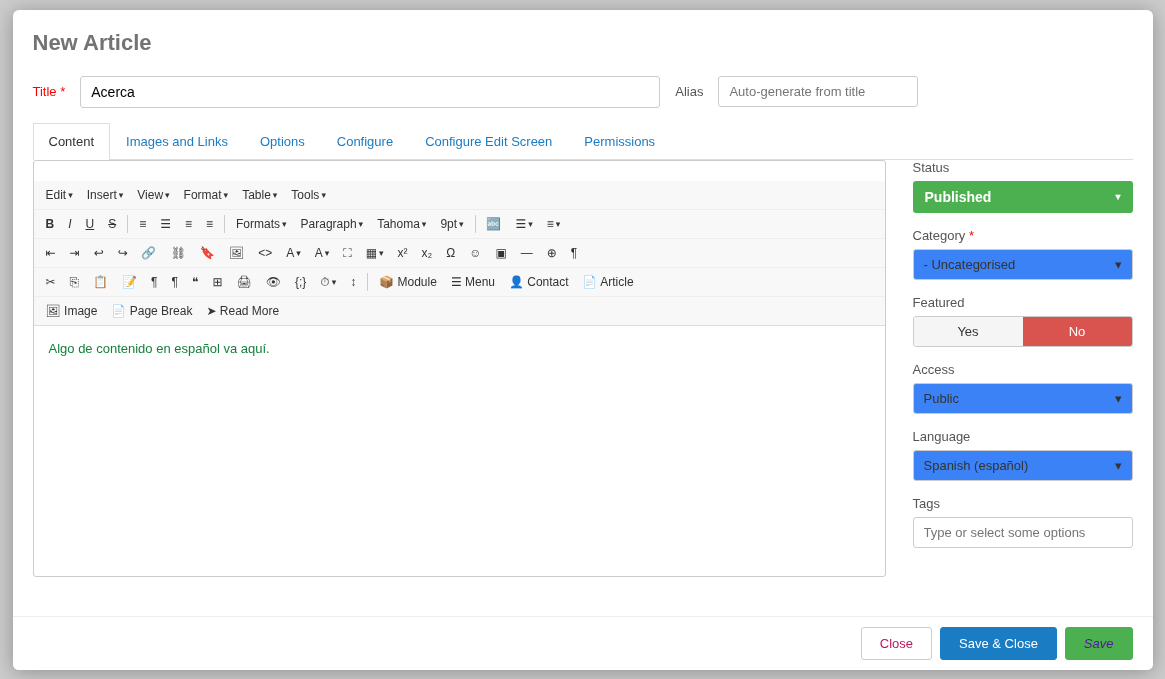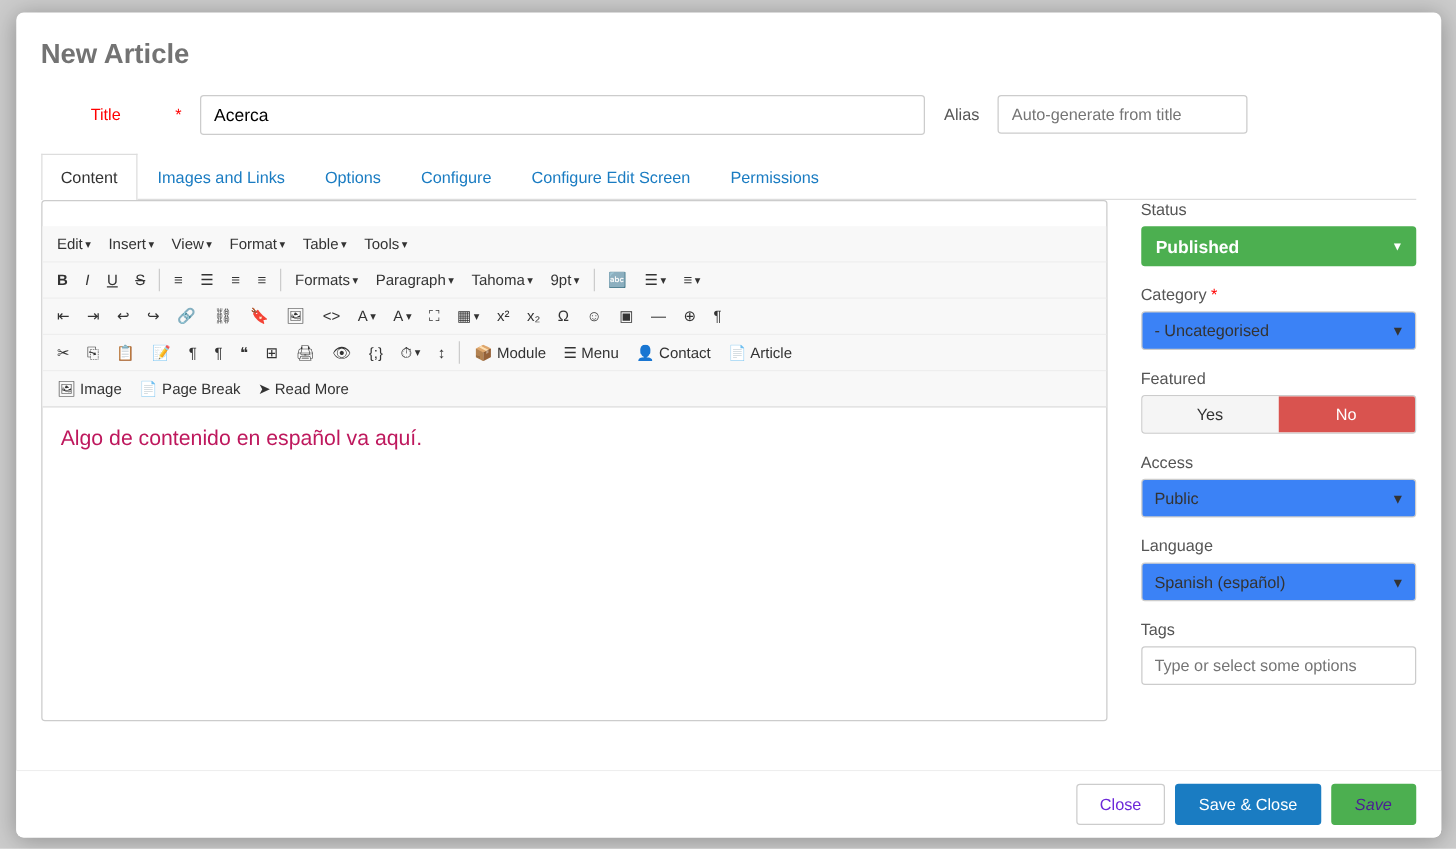--- a/index.html
+++ b/index.html
@@ -1,49 +1,49 @@
 <!DOCTYPE html>
 <html><head>
   <meta charset="utf-8">
   <style>
     * { box-sizing: border-box; margin: 0; padding: 0; }
     body { background: #ccc; font-family: Arial, sans-serif; font-size: 13px; display: flex; justify-content: center; align-items: center; min-height: 100vh; }
     .modal { background: #fff; border-radius: 6px; width: 1140px; min-height: 660px; box-shadow: 0 2px 20px rgba(0,0,0,0.3); position: relative; padding: 20px 20px 60px 20px; }
     .modal-title { font-size: 22px; font-weight: bold; color: #737373; margin-bottom: 20px; }
     .form-row { display: flex; align-items: center; gap: 15px; margin-bottom: 15px; }
     .form-label { font-size: 13px; color: #555; white-space: nowrap; }
-    .form-label span { color: red; margin-left: 40px; }
+    .form-label span { color: red; }
     .title-input { flex: 1; border: 1px solid #ccc; border-radius: 3px; padding: 7px 10px; font-size: 14px; max-width: 580px; }
     .alias-label { font-size: 13px; color: #555; }
     .alias-input { border: 1px solid #ccc; border-radius: 3px; padding: 7px 10px; font-size: 13px; width: 200px; color: #999; }
     .tabs { display: flex; border-bottom: 1px solid #ddd; margin-bottom: 0; }
     .tab { padding: 10px 15px; cursor: pointer; font-size: 13px; color: #1a7cc2; border: 1px solid transparent; border-bottom: none; text-decoration: none; }
     .tab.active { background: #fff; border-color: #ddd; border-bottom-color: #fff; color: #333; margin-bottom: -1px; }
     .main-area { display: flex; gap: 15px; margin-top: 0; }
     .editor-panel { flex: 1; border: 1px solid #ccc; border-radius: 3px; }
     .toolbar { background: #f8f8f8; border-bottom: 1px solid #ddd; margin-top: 20px; }
     .toolbar-row { display: flex; align-items: center; gap: 2px; padding: 4px 6px; border-bottom: 1px solid #eee; flex-wrap: wrap; }
     .toolbar-row:last-child { border-bottom: none; }
     .tb-btn { background: none; border: 1px solid transparent; border-radius: 2px; padding: 2px 5px; cursor: pointer; font-size: 12px; color: #333; display: inline-flex; align-items: center; gap: 2px; white-space: nowrap; }
     .tb-btn .caret { font-size: 9px; }
     .tb-separator { width: 1px; background: #ccc; height: 18px; margin: 0 3px; }
-    .editor-content { padding: 15px; min-height: 250px; font-size: 17px; color: #be185d; }
+    .editor-content { padding: 15px; min-height: 250px; font-size: 13px; color: #15803d; }
     .sidebar { width: 220px; margin-left: 12px; }
     .sidebar-section { margin-bottom: 15px; }
     .sidebar-label { font-size: 13px; color: #555; margin-bottom: 6px; font-weight: normal; }
     .status-dropdown { width: 100%; background: #4caf50; color: #fff; border: none; border-radius: 3px; padding: 8px 12px; font-size: 14px; font-weight: bold; cursor: pointer; display: flex; align-items: center; justify-content: space-between; }
     .status-dropdown .caret { font-size: 10px; }
     .category-dropdown, .access-dropdown, .language-dropdown { width: 100%; border: 1px solid #ccc; border-radius: 3px; padding: 7px 10px; font-size: 13px; background: #3b82f6; cursor: pointer; display: flex; align-items: center; justify-content: space-between; color: #333; }
     .featured-group { display: flex; width: 100%; border-radius: 3px; overflow: hidden; border: 1px solid #ccc; }
     .featured-btn { flex: 1; padding: 7px; text-align: center; cursor: pointer; font-size: 13px; border: none; background: #f5f5f5; color: #333; }
     .featured-btn.no { background: #d9534f; color: #fff; }
     .tags-input { width: 100%; border: 1px solid #ccc; border-radius: 3px; padding: 7px 10px; font-size: 13px; color: #999; }
     .footer { position: absolute; bottom: 0; left: 0; right: 0; padding: 10px 20px; display: flex; justify-content: flex-end; gap: 8px; border-top: 1px solid #eee; background: #fff; border-radius: 0 0 6px 6px; }
     .btn { padding: 8px 18px; border-radius: 3px; cursor: pointer; font-size: 13px; border: 1px solid #ccc; }
-    .btn-default { background: #fff; color: #6d28d9; }
+    .btn-default { background: #fff; color: #be185d; }
     .btn-primary { background: #1a7cc2; color: #fff; border-color: #1a7cc2; }
     .btn-success { background: #4caf50; color: #4c1d95; border-color: #4caf50; font-style: italic; }
     .required { color: red; }
   </style>
 </head>
 <body>
 
 <div class="modal">
   <div class="modal-title">New Article</div>
 

